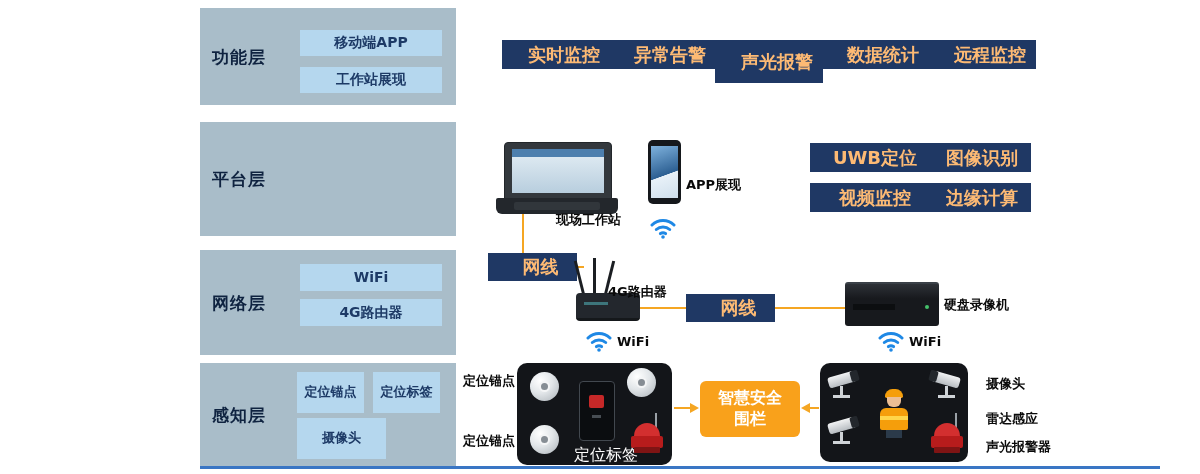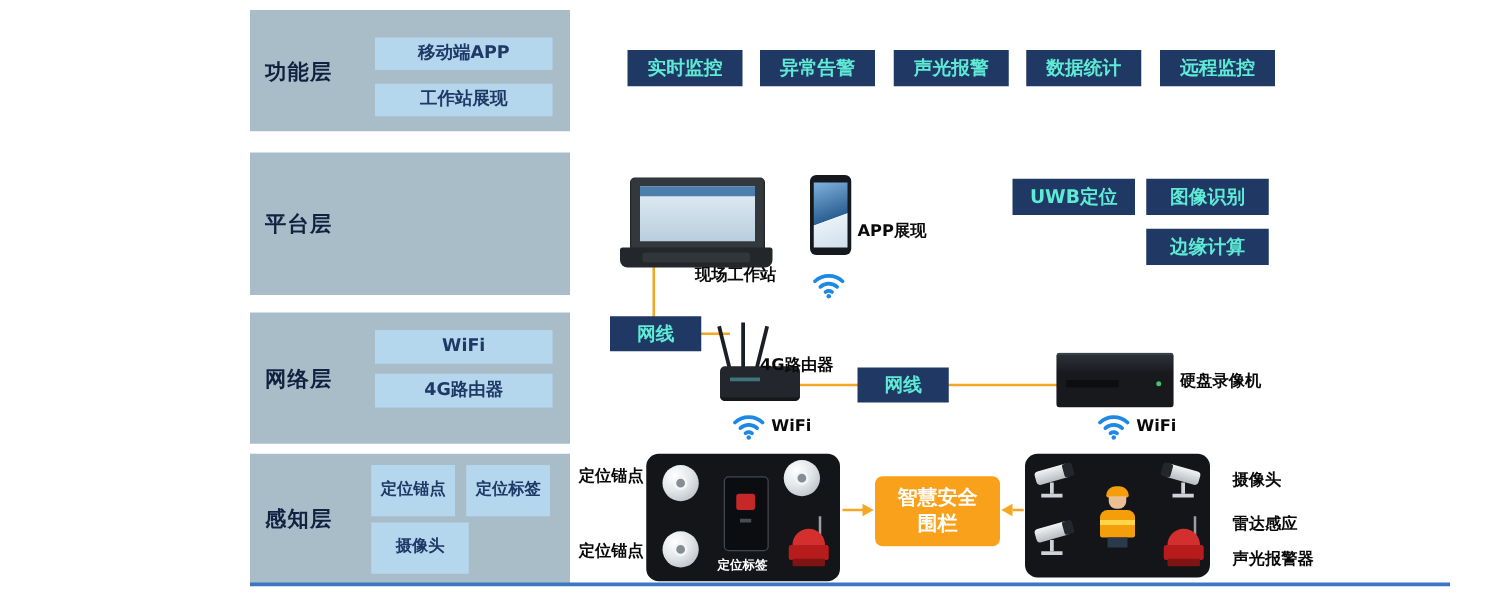--- a/index.html
+++ b/index.html
@@ -5,25 +5,25 @@
   html,body{margin:0;padding:0;background:#ffffff;}
   body{font-family:"DejaVu Sans","Liberation Sans",sans-serif;}
   #canvas{position:relative;width:1200px;height:474px;background:#ffffff;overflow:hidden;}
 
   .band{position:absolute;left:200px;width:256px;background:#a9bdc9;}
   .layer-label{position:absolute;left:212px;font-size:17px;font-weight:bold;color:#0f2340;letter-spacing:1px;}
 
   .btn-light{position:absolute;background:#b5d7ee;color:#1d3a66;font-weight:bold;font-size:14px;
              display:flex;align-items:center;justify-content:center;text-align:center;line-height:1.25;}
   .btn-light.small{font-size:13px;flex-direction:row;}
-  .btn-dark{position:absolute;background:#1f3864;color:#5eead4;font-weight:bold;font-size:15px;
-            display:flex;align-items:center;justify-content:center;white-space:nowrap;}
+  .btn-dark{position:absolute;background:#1f3864;color:#fdba74;font-weight:bold;font-size:18px;
+            display:flex;align-items:center;justify-content:center;white-space:nowrap;padding-left:16px;}
 
   .caption{position:absolute;color:#0a0a0a;font-size:13px;font-weight:bold;white-space:nowrap;}
-  .white-caption{position:absolute;color:#ffffff;font-size:10px;font-weight:bold;white-space:nowrap;}
+  .white-caption{position:absolute;color:#ffffff;font-size:16px;font-weight:normal;white-space:nowrap;}
 
   .line-o{position:absolute;background:#f5a623;}
   .arrow-head-r{position:absolute;width:0;height:0;border-top:5px solid transparent;border-bottom:5px solid transparent;border-left:9px solid #f5a623;}
   .arrow-head-l{position:absolute;width:0;height:0;border-top:5px solid transparent;border-bottom:5px solid transparent;border-right:9px solid #f5a623;}
 
   .fence-btn{position:absolute;left:700px;top:381px;width:100px;height:56px;background:#f9a11b;border-radius:6px;
              color:#fff;font-weight:bold;font-size:16px;display:flex;flex-direction:column;align-items:center;justify-content:center;line-height:1.3;}
 
   .devbox{position:absolute;background:#131519;border-radius:10px;}
 
@@ -69,21 +69,21 @@
   <div class="layer-label" style="top:46px;">功能层</div>
   <div class="layer-label" style="top:168px;">平台层</div>
   <div class="layer-label" style="top:292px;">网络层</div>
   <div class="layer-label" style="top:404px;">感知层</div>
 
   <div class="btn-light" style="left:300px;top:30px;width:142px;height:26px;">移动端APP</div>
   <div class="btn-light" style="left:300px;top:67px;width:142px;height:26px;">工作站展现</div>
 
   <div class="btn-dark" style="left:502px;top:40px;width:92px;height:29px;">实时监控</div>
   <div class="btn-dark" style="left:608px;top:40px;width:92px;height:29px;">异常告警</div>
-  <div class="btn-dark" style="left:715px;top:40px;width:92px;height:29px;">声光报警</div>
+  <div class="btn-dark" style="left:715px;top:40px;width:92px;height:43px;">声光报警</div>
   <div class="btn-dark" style="left:821px;top:40px;width:92px;height:29px;">数据统计</div>
   <div class="btn-dark" style="left:928px;top:40px;width:92px;height:29px;">远程监控</div>
 
 
   <div class="line-o" style="left:522px;top:212px;width:2px;height:56px;"></div>
   <div class="line-o" style="left:522px;top:266px;width:62px;height:2px;"></div>
   <div class="line-o" style="left:640px;top:307px;width:206px;height:2px;"></div>
 
   <div style="position:absolute;left:496px;top:142px;width:122px;height:74px;">
     <div style="position:absolute;left:8px;top:0;width:106px;height:58px;background:#33383d;border-radius:4px;border:1px solid #22262a;">
@@ -106,20 +106,21 @@
     <svg width="26" height="23" viewBox="0 0 26 23">
       <path d="M2 9 A 16 16 0 0 1 24 9" fill="none" stroke="#1e88e5" stroke-width="3" stroke-linecap="round"></path>
       <path d="M6.3 13.5 A 10 10 0 0 1 19.7 13.5" fill="none" stroke="#1e88e5" stroke-width="3" stroke-linecap="round"></path>
       <path d="M10.4 17.6 A 4.6 4.6 0 0 1 15.6 17.6" fill="none" stroke="#1e88e5" stroke-width="3" stroke-linecap="round"></path>
       <circle cx="13" cy="21" r="1.8" fill="#1e88e5"></circle>
     </svg>
   </div>
 
   <div class="btn-dark" style="left:917px;top:143px;width:98px;height:29px;">图像识别</div>
   <div class="btn-dark" style="left:810px;top:143px;width:98px;height:29px;">UWB定位</div>
+  <div class="btn-dark" style="left:810px;top:183px;width:98px;height:29px;">视频监控</div>
   <div class="btn-dark" style="left:917px;top:183px;width:98px;height:29px;">边缘计算</div>
 
   <div class="btn-light" style="left:300px;top:264px;width:142px;height:27px;">WiFi</div>
   <div class="btn-light" style="left:300px;top:299px;width:142px;height:27px;">4G路由器</div>
 
   <div class="btn-dark" style="left:488px;top:253px;width:73px;height:28px;">网线</div>
 
   <div style="position:absolute;left:576px;top:256px;width:64px;height:64px;">
     <div style="position:absolute;left:6px;top:4px;width:3px;height:34px;background:#1b1e22;transform:rotate(-14deg);transform-origin:bottom center;"></div>
     <div style="position:absolute;left:17px;top:2px;width:3px;height:36px;background:#1b1e22;"></div>
@@ -159,21 +160,21 @@
   <div class="caption" style="left:909px;top:334px;">WiFi</div>
 
   <div class="btn-light small" style="left:297px;top:372px;width:67px;height:41px;">
     <span>定位</span>
     <span>锚点</span>
   </div>
   <div class="btn-light small" style="left:373px;top:372px;width:67px;height:41px;">
     <span>定位</span>
     <span>标签</span>
   </div>
-  <div class="btn-light small" style="left:297px;top:418px;width:78px;height:41px;">
+  <div class="btn-light small" style="left:297px;top:418px;width:89px;height:41px;">
     <span>摄像</span>
     <span>头</span>
   </div>
 
   <div class="caption" style="left:463px;top:372px;">定位锚点</div>
   <div class="caption" style="left:463px;top:432px;">定位锚点</div>
 
   <div class="devbox" style="left:517px;top:363px;width:155px;height:102px;">
     <div class="dome" style="left:13px;top:9px;"></div>
     <div class="dome" style="left:110px;top:5px;"></div>

